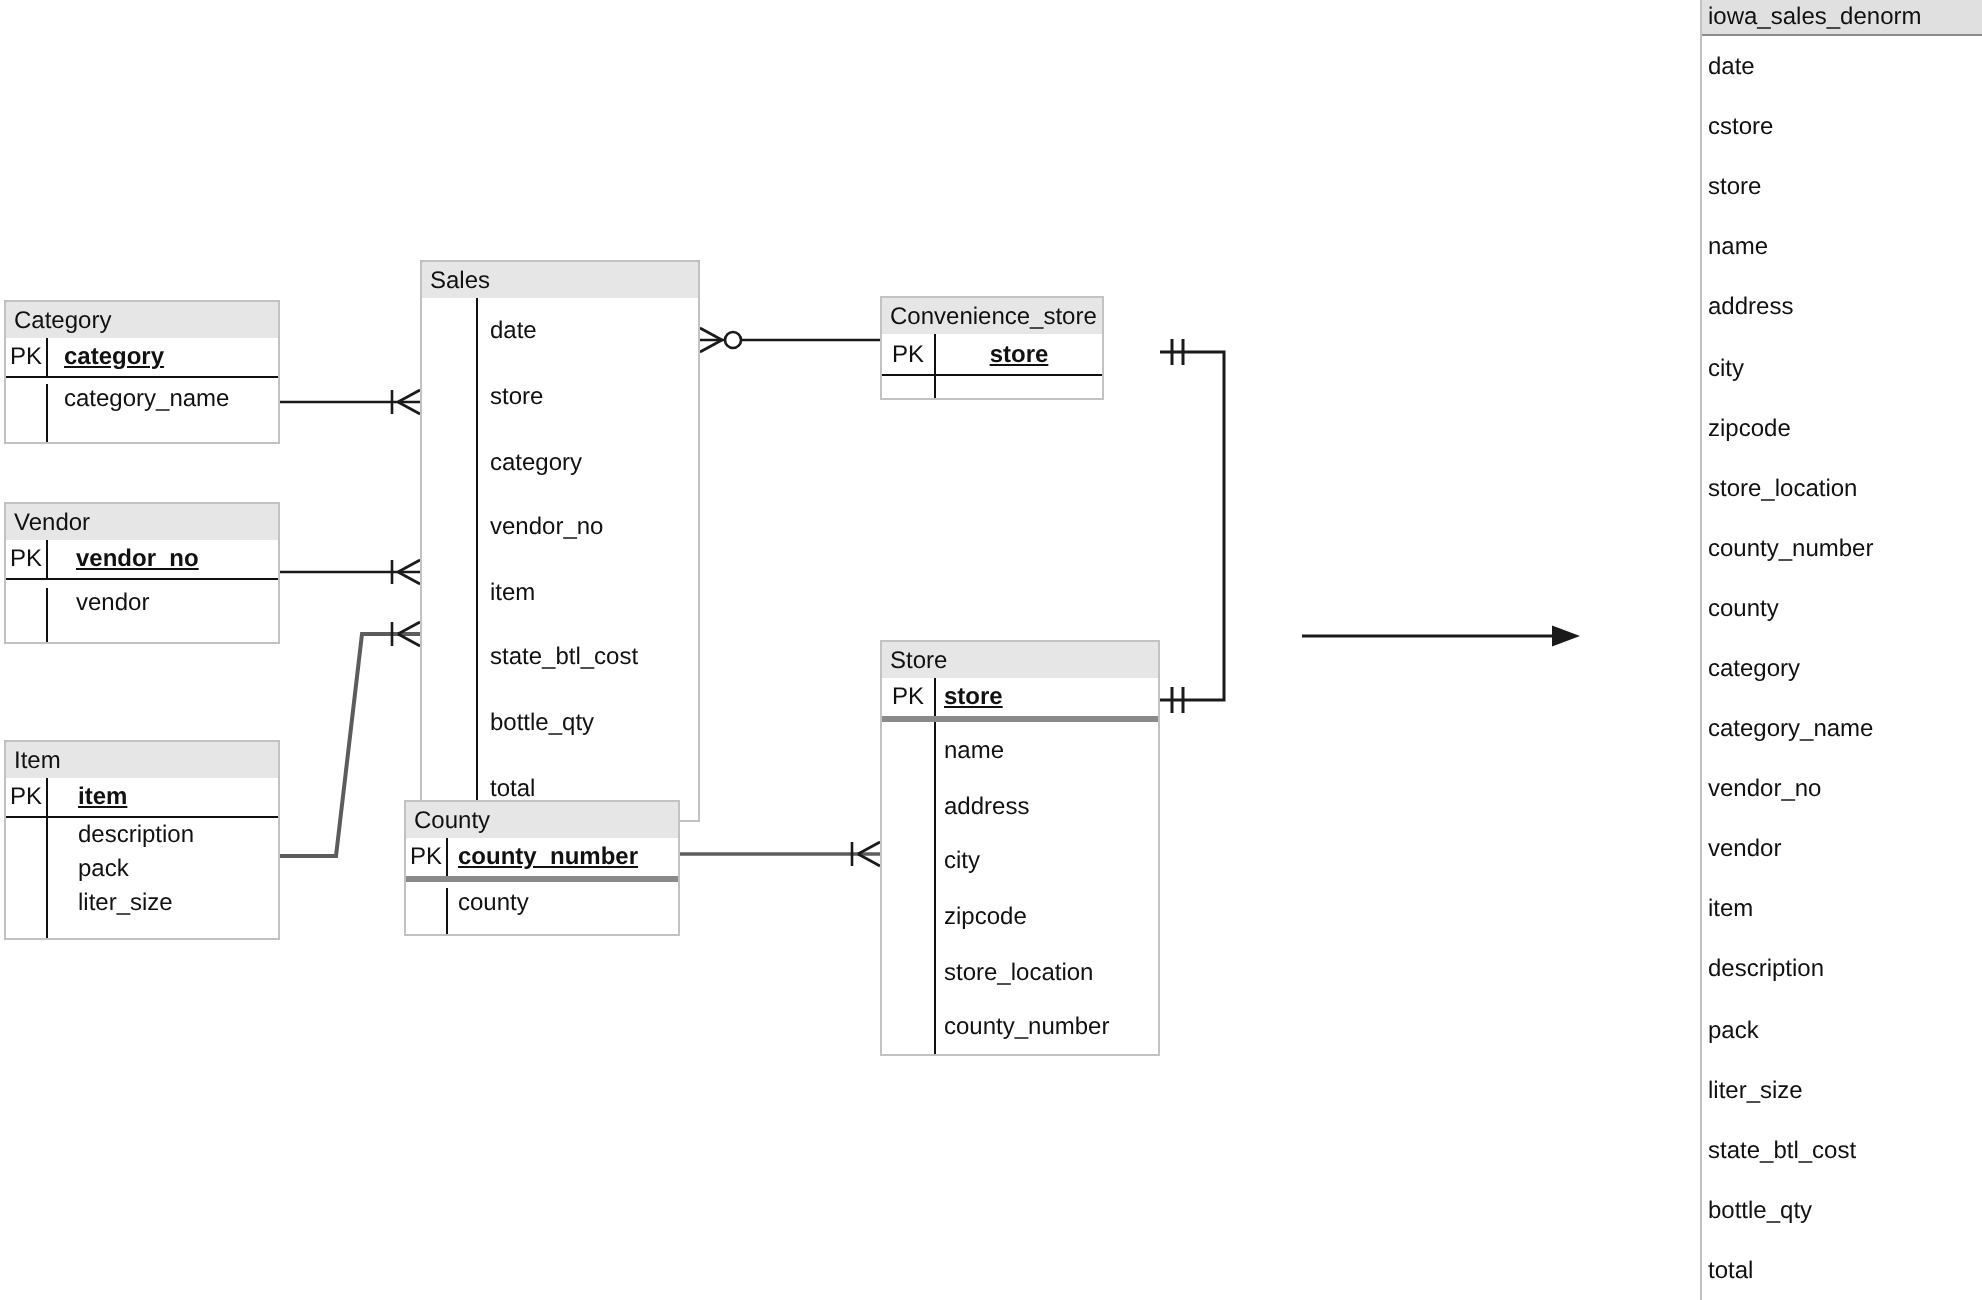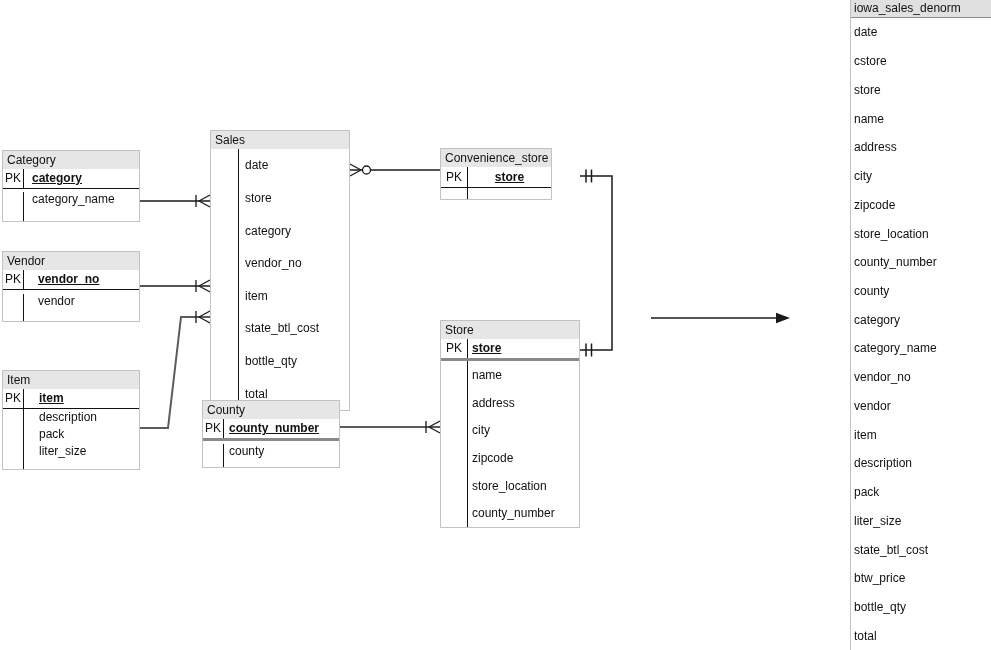--- a/index.html
+++ b/index.html
@@ -293,18 +293,17 @@
     <div class="drow">county</div>
     <div class="drow">category</div>
     <div class="drow">category_name</div>
     <div class="drow">vendor_no</div>
     <div class="drow">vendor</div>
     <div class="drow">item</div>
     <div class="drow">description</div>
     <div class="drow">pack</div>
     <div class="drow">liter_size</div>
     <div class="drow">state_btl_cost</div>
-    <div class="drow">btw_price</div>
     <div class="drow">bottle_qty</div>
     <div class="drow">total</div>
   </div>
 
 </div>
 
 </body></html>

